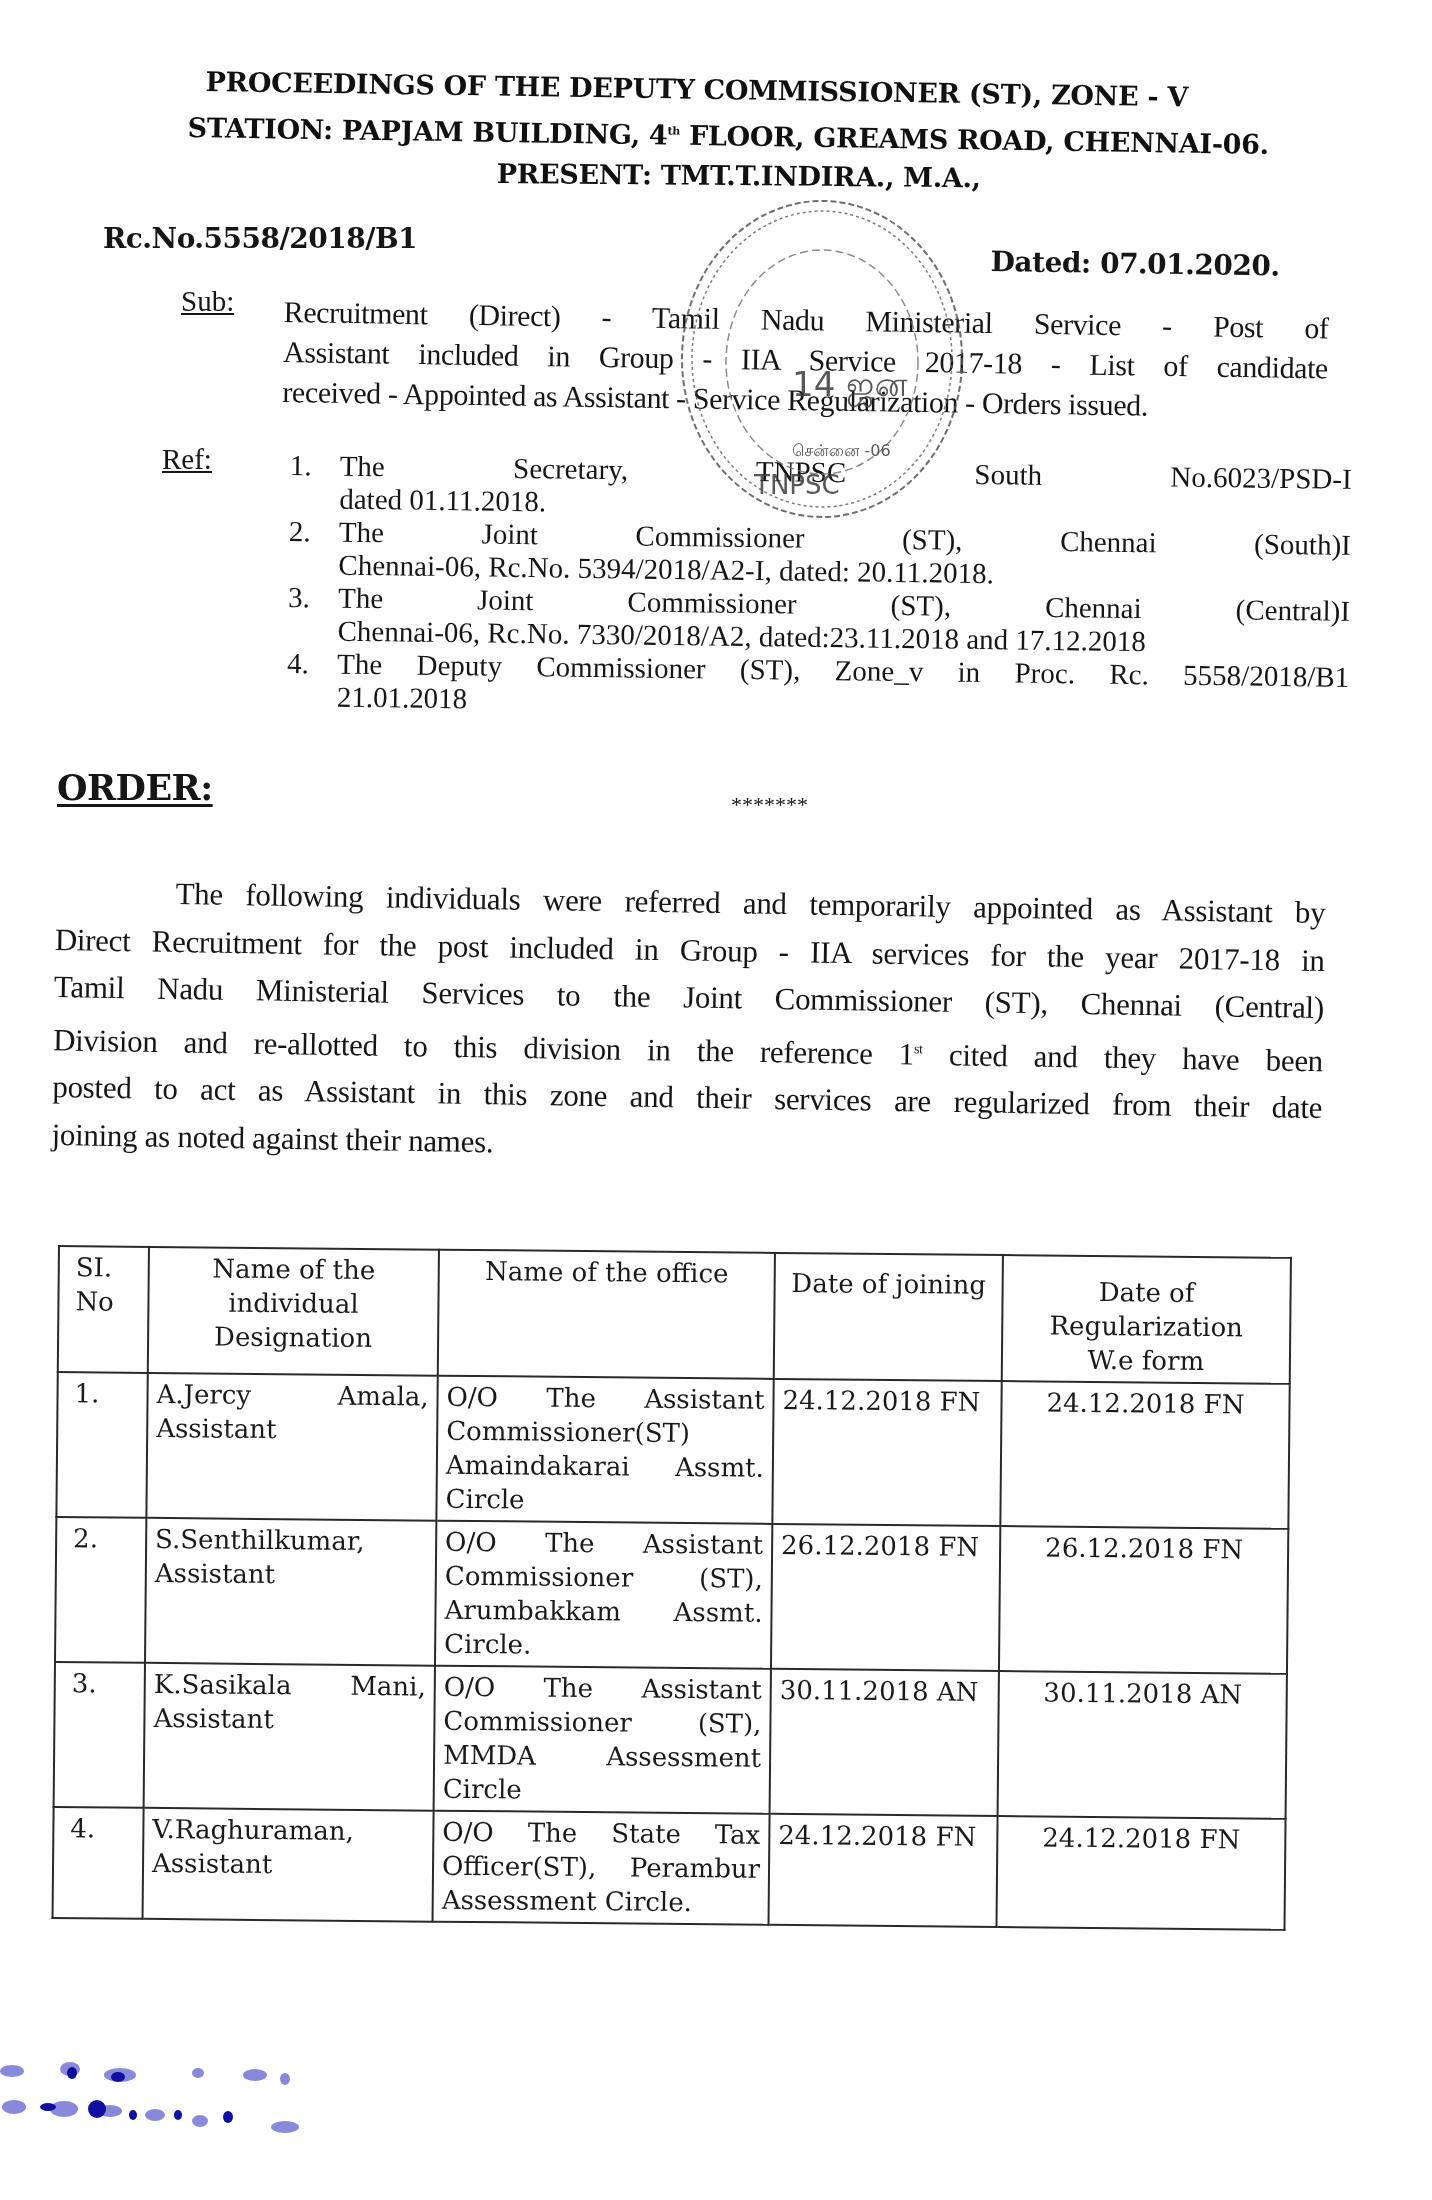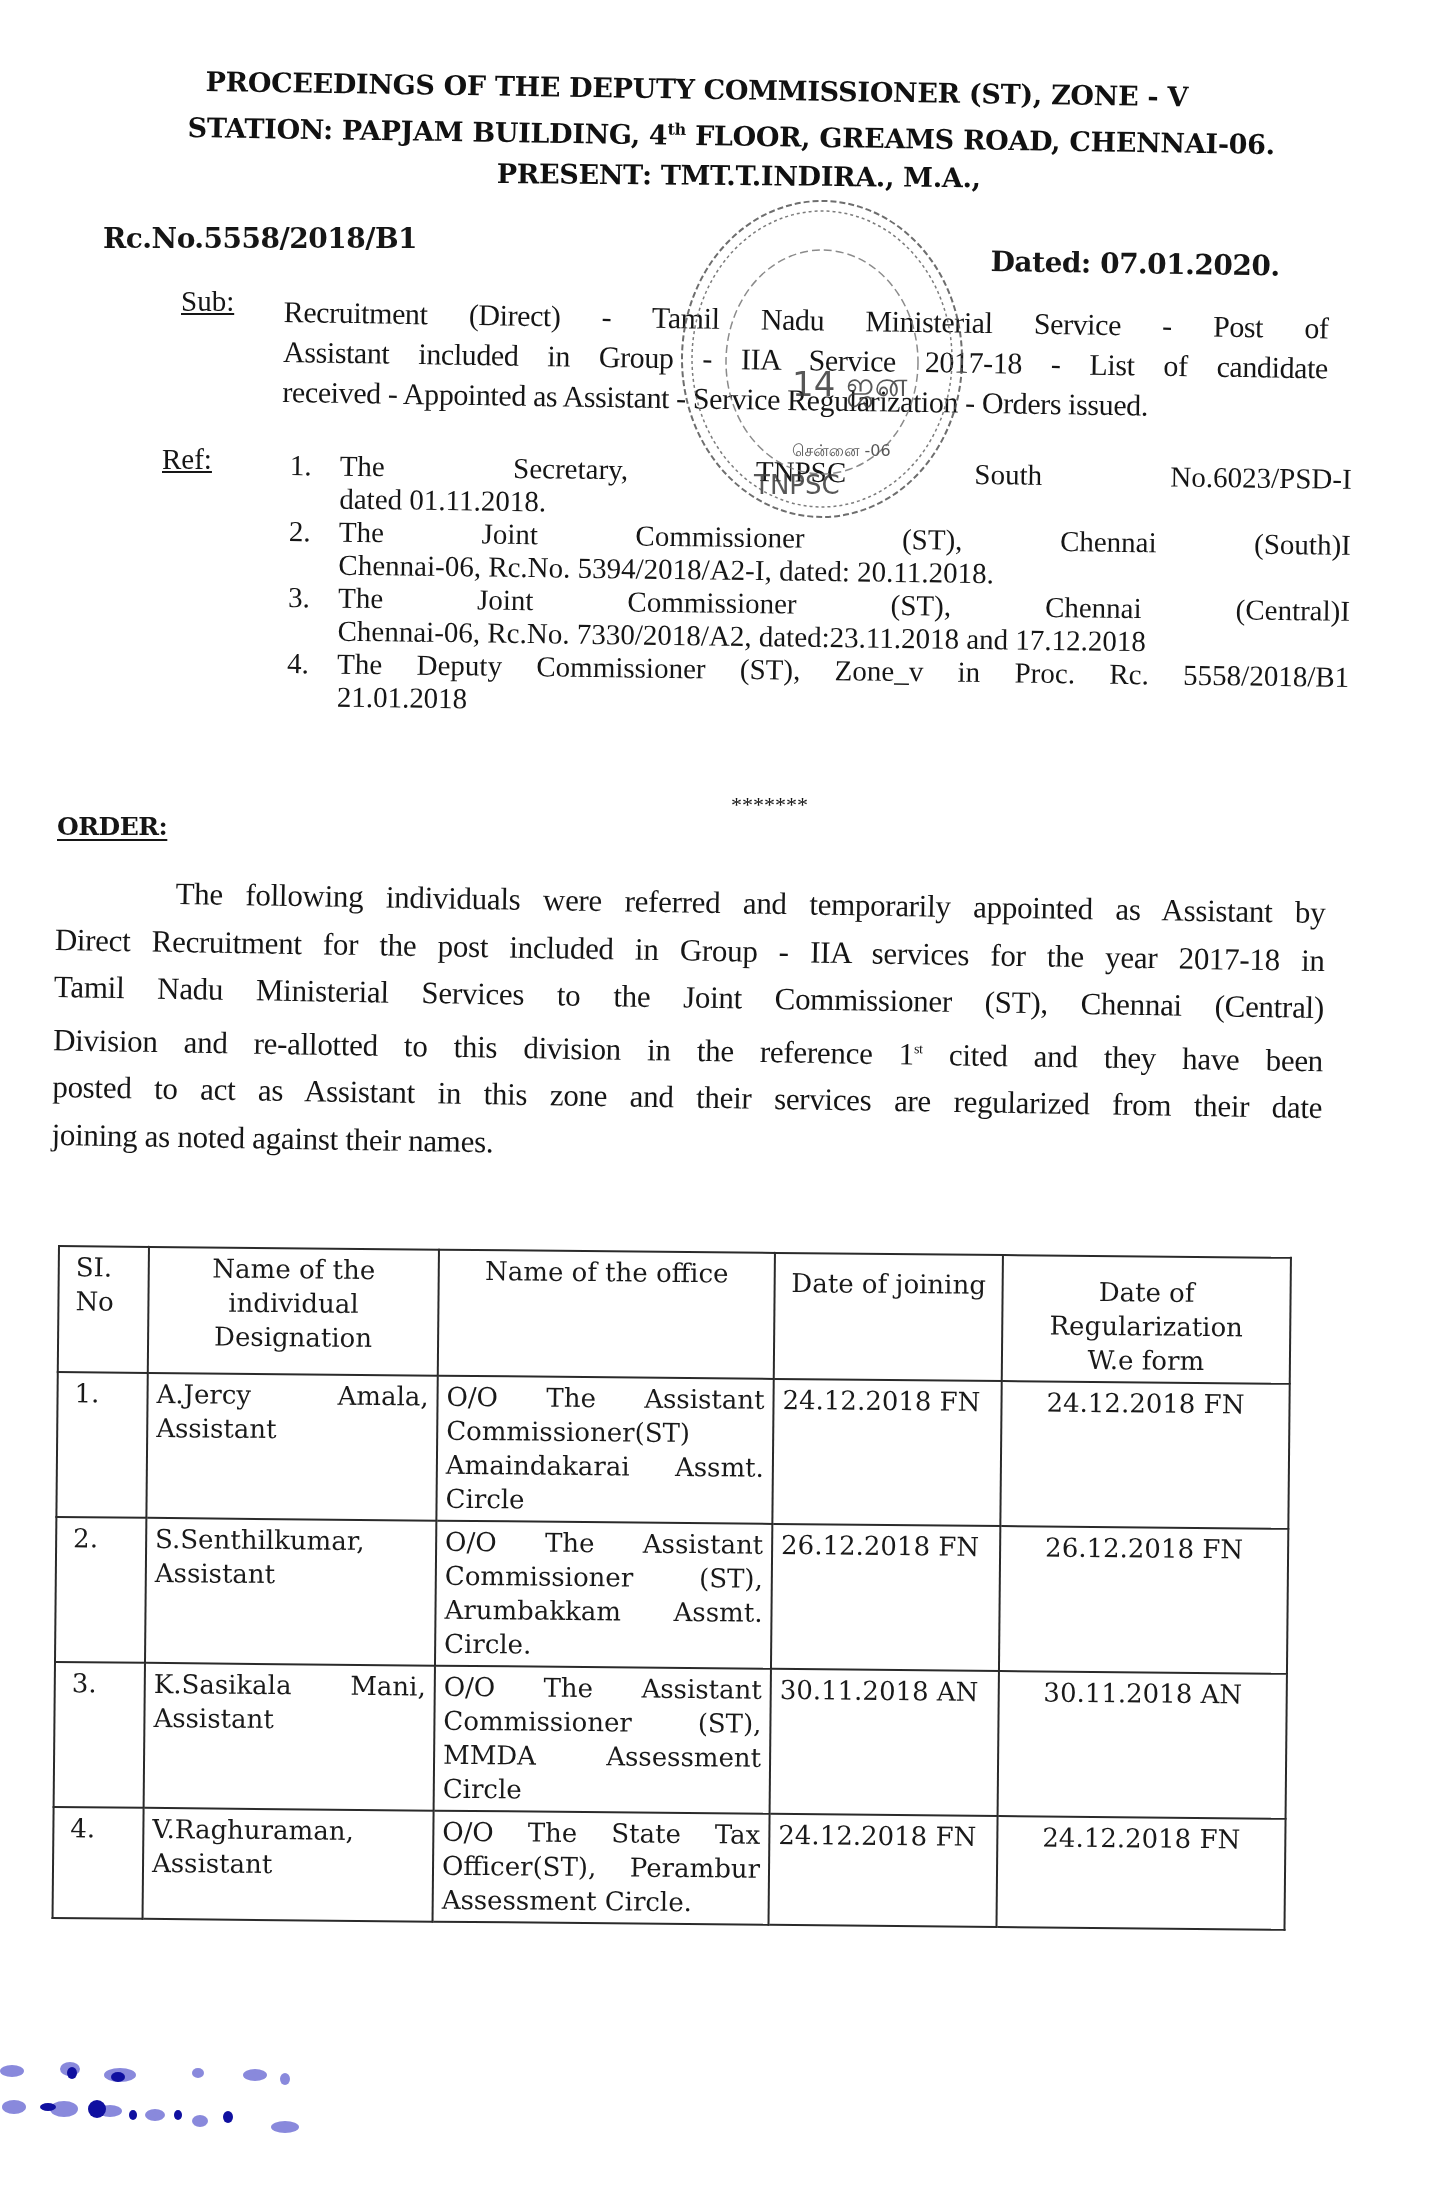--- a/index.html
+++ b/index.html
@@ -40,22 +40,22 @@
       transform: rotate(0.75deg); transform-origin: left top;
     }
     .ref { position: relative; padding-left: 50px; margin-bottom: 0px; }
     .ref .num { position: absolute; left: 0; top: 0; }
     .ref .l1 { display: block; text-align: justify; text-align-last: justify; }
     .ref .l2 { display: block; }
 
     .stars { position: absolute; left: 731px; top: 792px; font-size: 22px; letter-spacing: 0px; }
 
     .order-h {
-      position: absolute; left: 57px; top: 812px; font-family: "DejaVu Serif", serif;
-      font-weight: bold; font-size: 25px; text-decoration: underline; text-underline-offset: 4px;
+      position: absolute; left: 57px; top: 767px; font-family: "DejaVu Serif", serif;
+      font-weight: bold; font-size: 35px; text-decoration: underline; text-underline-offset: 4px;
       letter-spacing: -0.5px;
     }
 
     .para {
       position: absolute; left: 56px; top: 868px; width: 1270px;
       font-size: 31px; line-height: 47.5px; text-align: justify;
       font-family: "Liberation Serif", serif; letter-spacing: -0.3px;
       transform: rotate(0.95deg); transform-origin: left top;
     }
     .para .pl { display: block; text-align: justify; text-align-last: justify; }
@@ -97,21 +97,21 @@
     .seal-text { font-family: "DejaVu Sans", sans-serif; fill: #3a3a3a; }
 
     .ink-smudge { position: absolute; left: 0; top: 2055px; width: 320px; height: 90px; }
   </style>
 </head>
 <body>
 
 <div class="page">
 
   <div id="h1" class="hdr">PROCEEDINGS OF THE DEPUTY COMMISSIONER (ST), ZONE - V</div>
-  <div id="h2" class="hdr"><span>STATION: PAPJAM BUILDING, 4</span><sup style="font-size:16px">th</sup><span> FLOOR, GREAMS ROAD, CHENNAI-06.</span></div>
+  <div id="h2" class="hdr"><span>STATION: PAPJAM BUILDING, 4</span><sup style="font-size:11px">th</sup><span> FLOOR, GREAMS ROAD, CHENNAI-06.</span></div>
   <div id="h3" class="hdr">PRESENT: TMT.T.INDIRA., M.A.,</div>
 
   <div class="rcno">Rc.No.5558/2018/B1</div>
   <div class="dated">Dated: 07.01.2020.</div>
 
   <div id="sub-label" class="lbl">Sub:</div>
   <div class="subtext">
     <span class="ln">Recruitment (Direct) - Tamil Nadu Ministerial Service - Post of</span>
     <span class="ln">Assistant included in Group - IIA Service 2017-18 - List of candidate</span>
     <span class="ln last">received - Appointed as Assistant - Service Regularization - Orders issued.</span>

